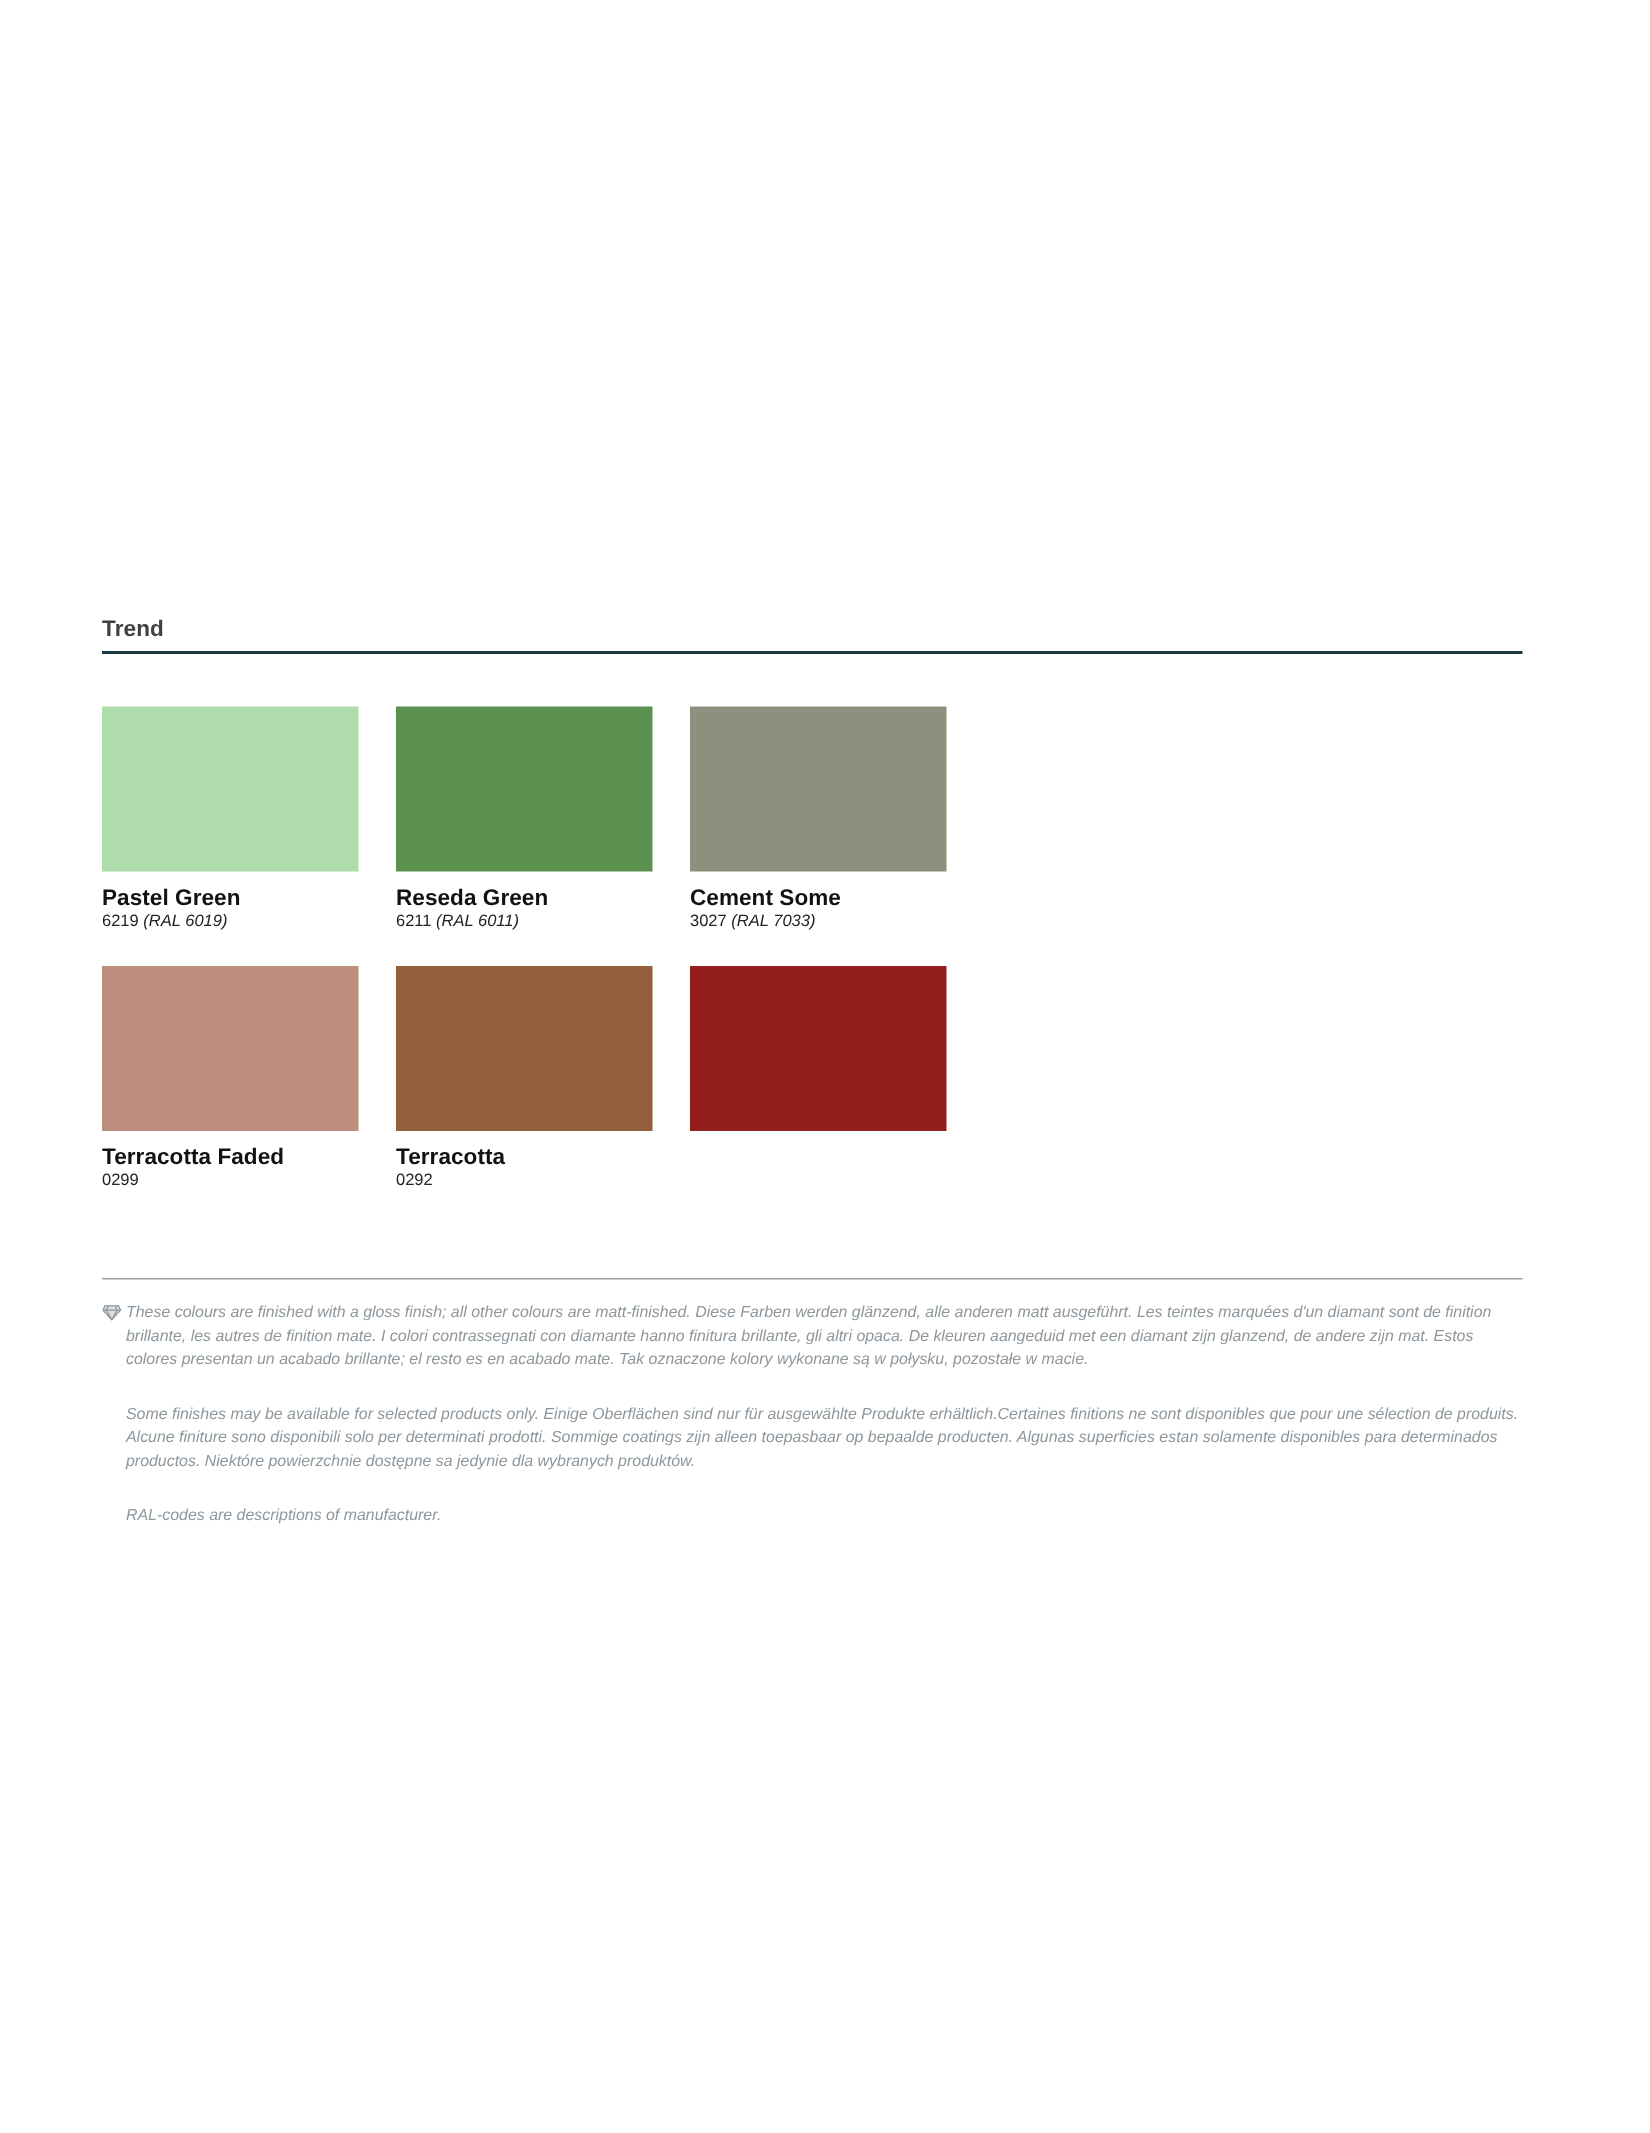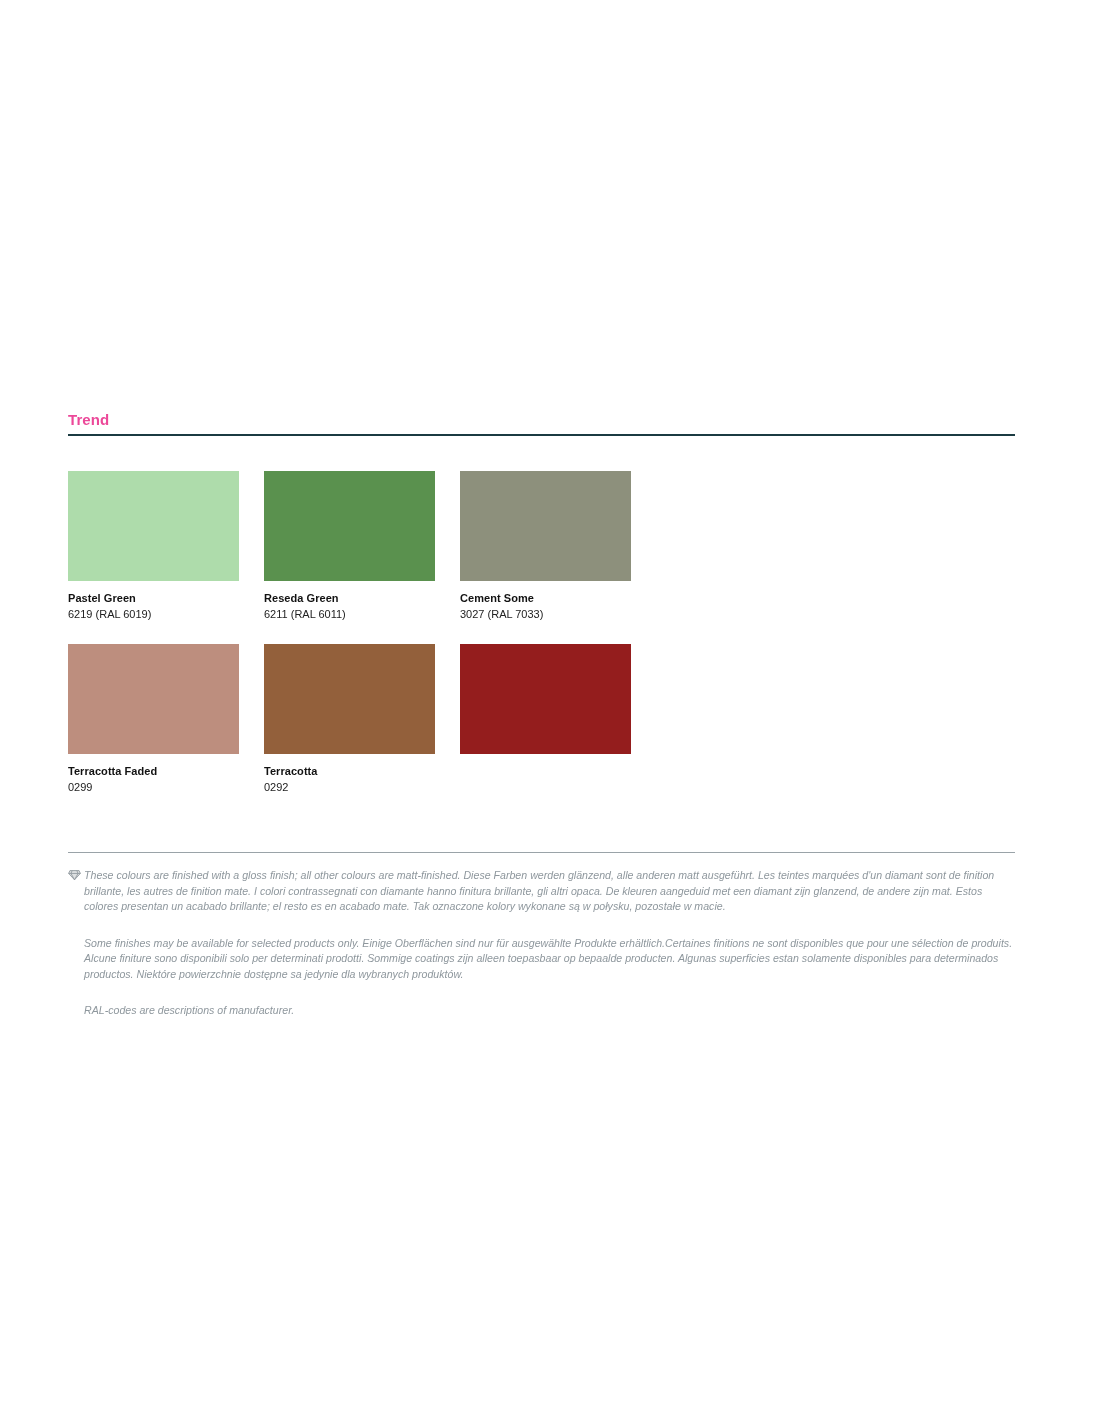--- a/index.html
+++ b/index.html
@@ -27,21 +27,21 @@
   
   .section-header {
     position: absolute;
     left: 68px;
     top: 411px;
     width: 947px;
   }
   .section-title {
     font-size: 15px;
     font-weight: bold;
-    color: #ec4899;
+    color: #404040;
     letter-spacing: 0.1px;
     line-height: 18px;
     margin: 0 0 5px 0;
   }
   .section-rule {
     height: 2px;
     background: #1b3b42;
     width: 100%;
   }
 
@@ -65,34 +65,35 @@
   .swatch-chip {
     width: 171px;
     height: 110px;
     display: block;
   }
   .swatch-meta {
     padding-top: 10px;
     position: relative;
   }
   .swatch-name {
-    font-size: 11px;
+    font-size: 15px;
     font-weight: bold;
     color: #121212;
     line-height: 15px;
     letter-spacing: 0.05px;
     white-space: nowrap;
   }
   .swatch-code {
     font-size: 11px;
     color: #222222;
     line-height: 17px;
     white-space: nowrap;
   }
   .swatch-code .ral {
+    font-style: italic;
   }
   .gloss-mark {
     position: absolute;
     right: -14px;
     top: 0px;
     width: 20px;
     height: 18px;
     line-height: 0;
   }
   .gloss-mark svg {

